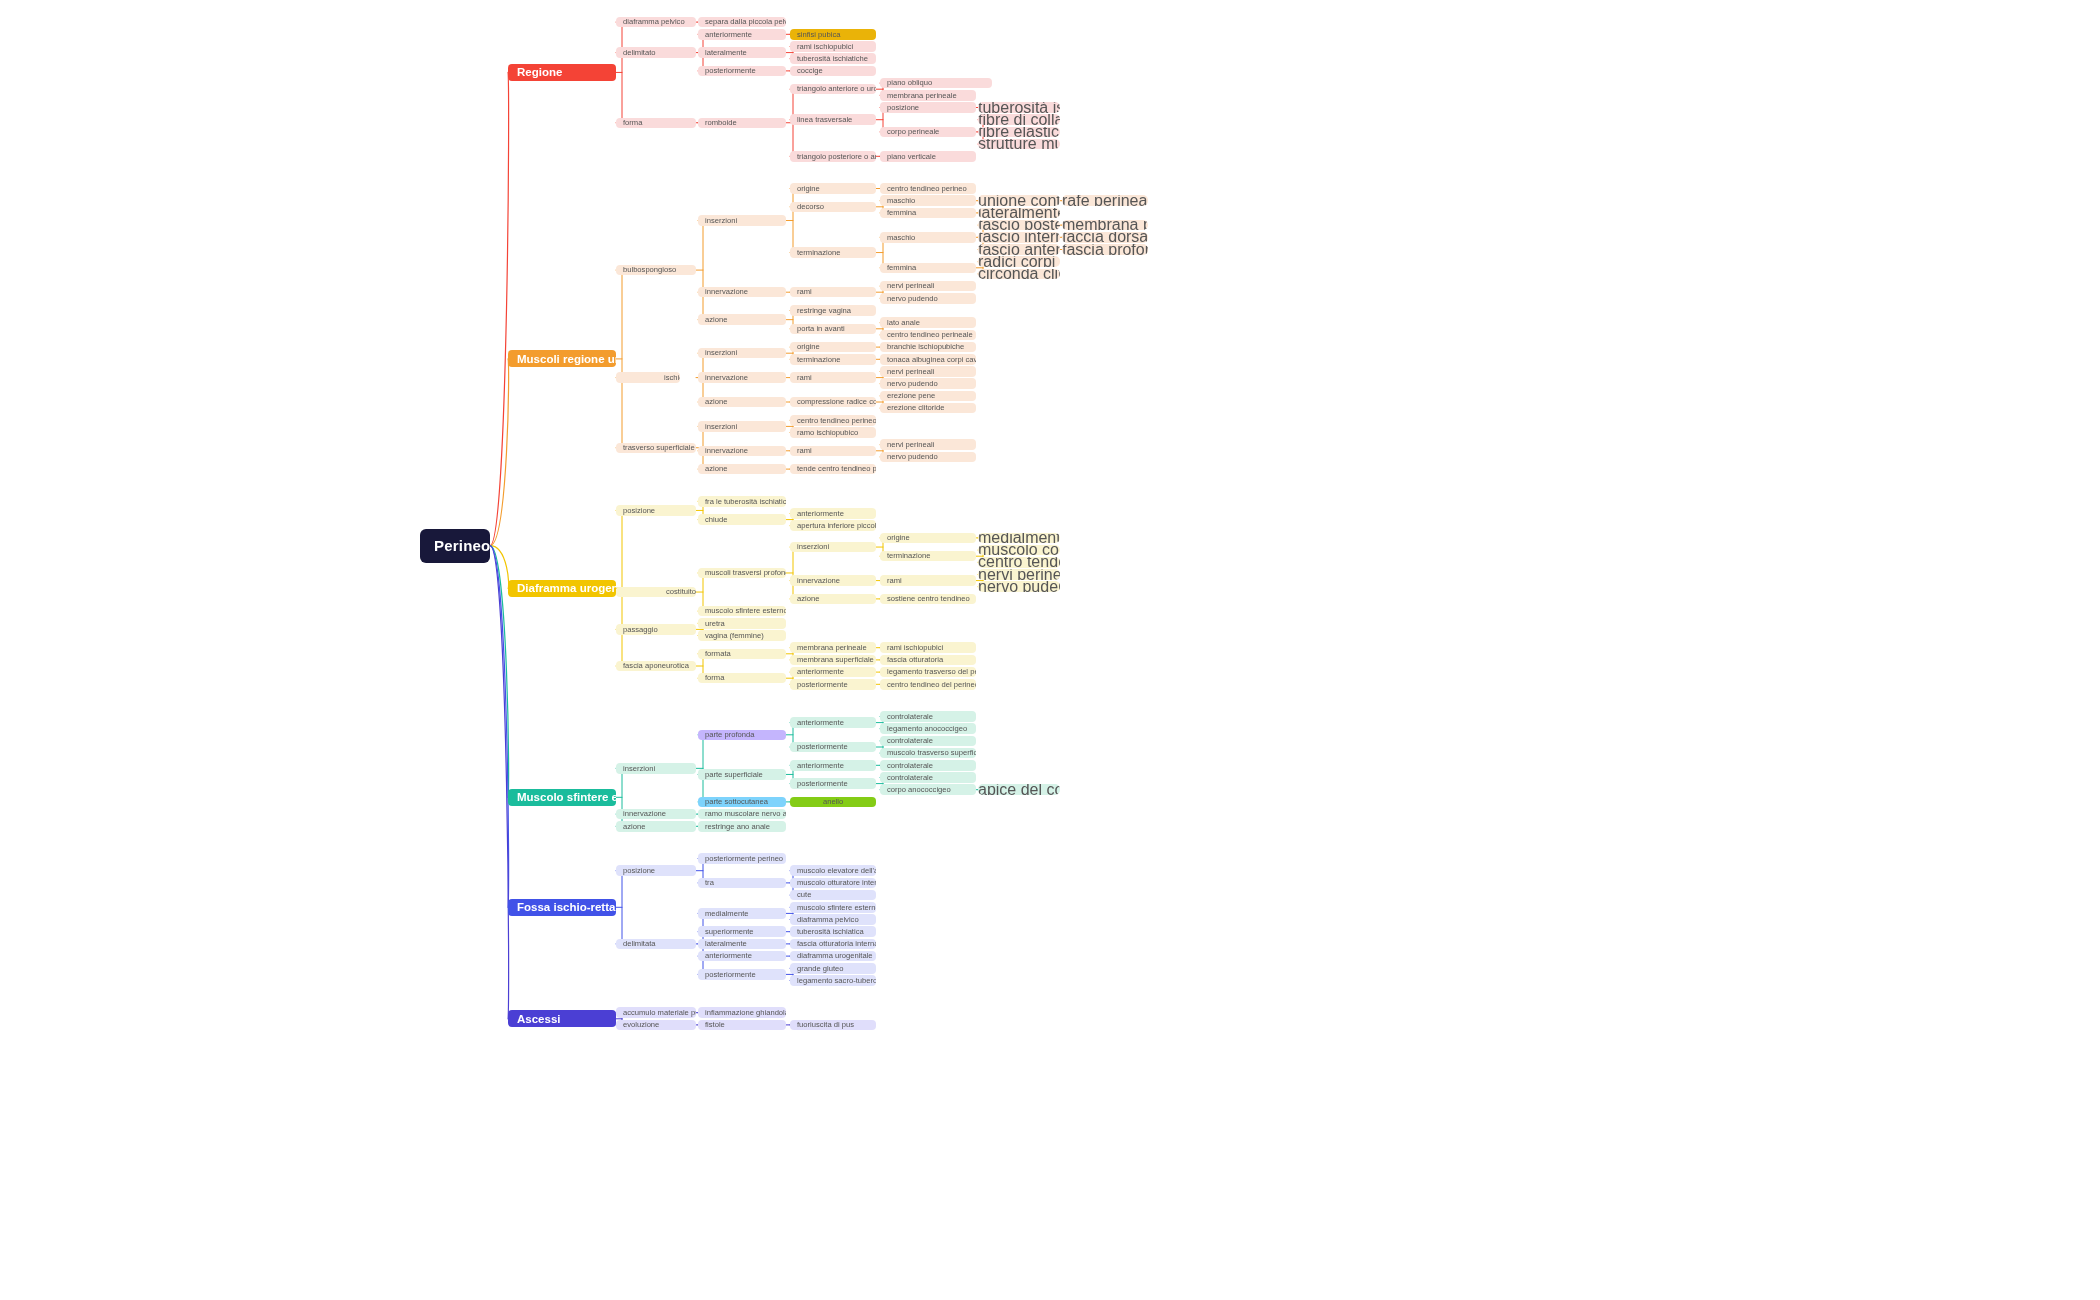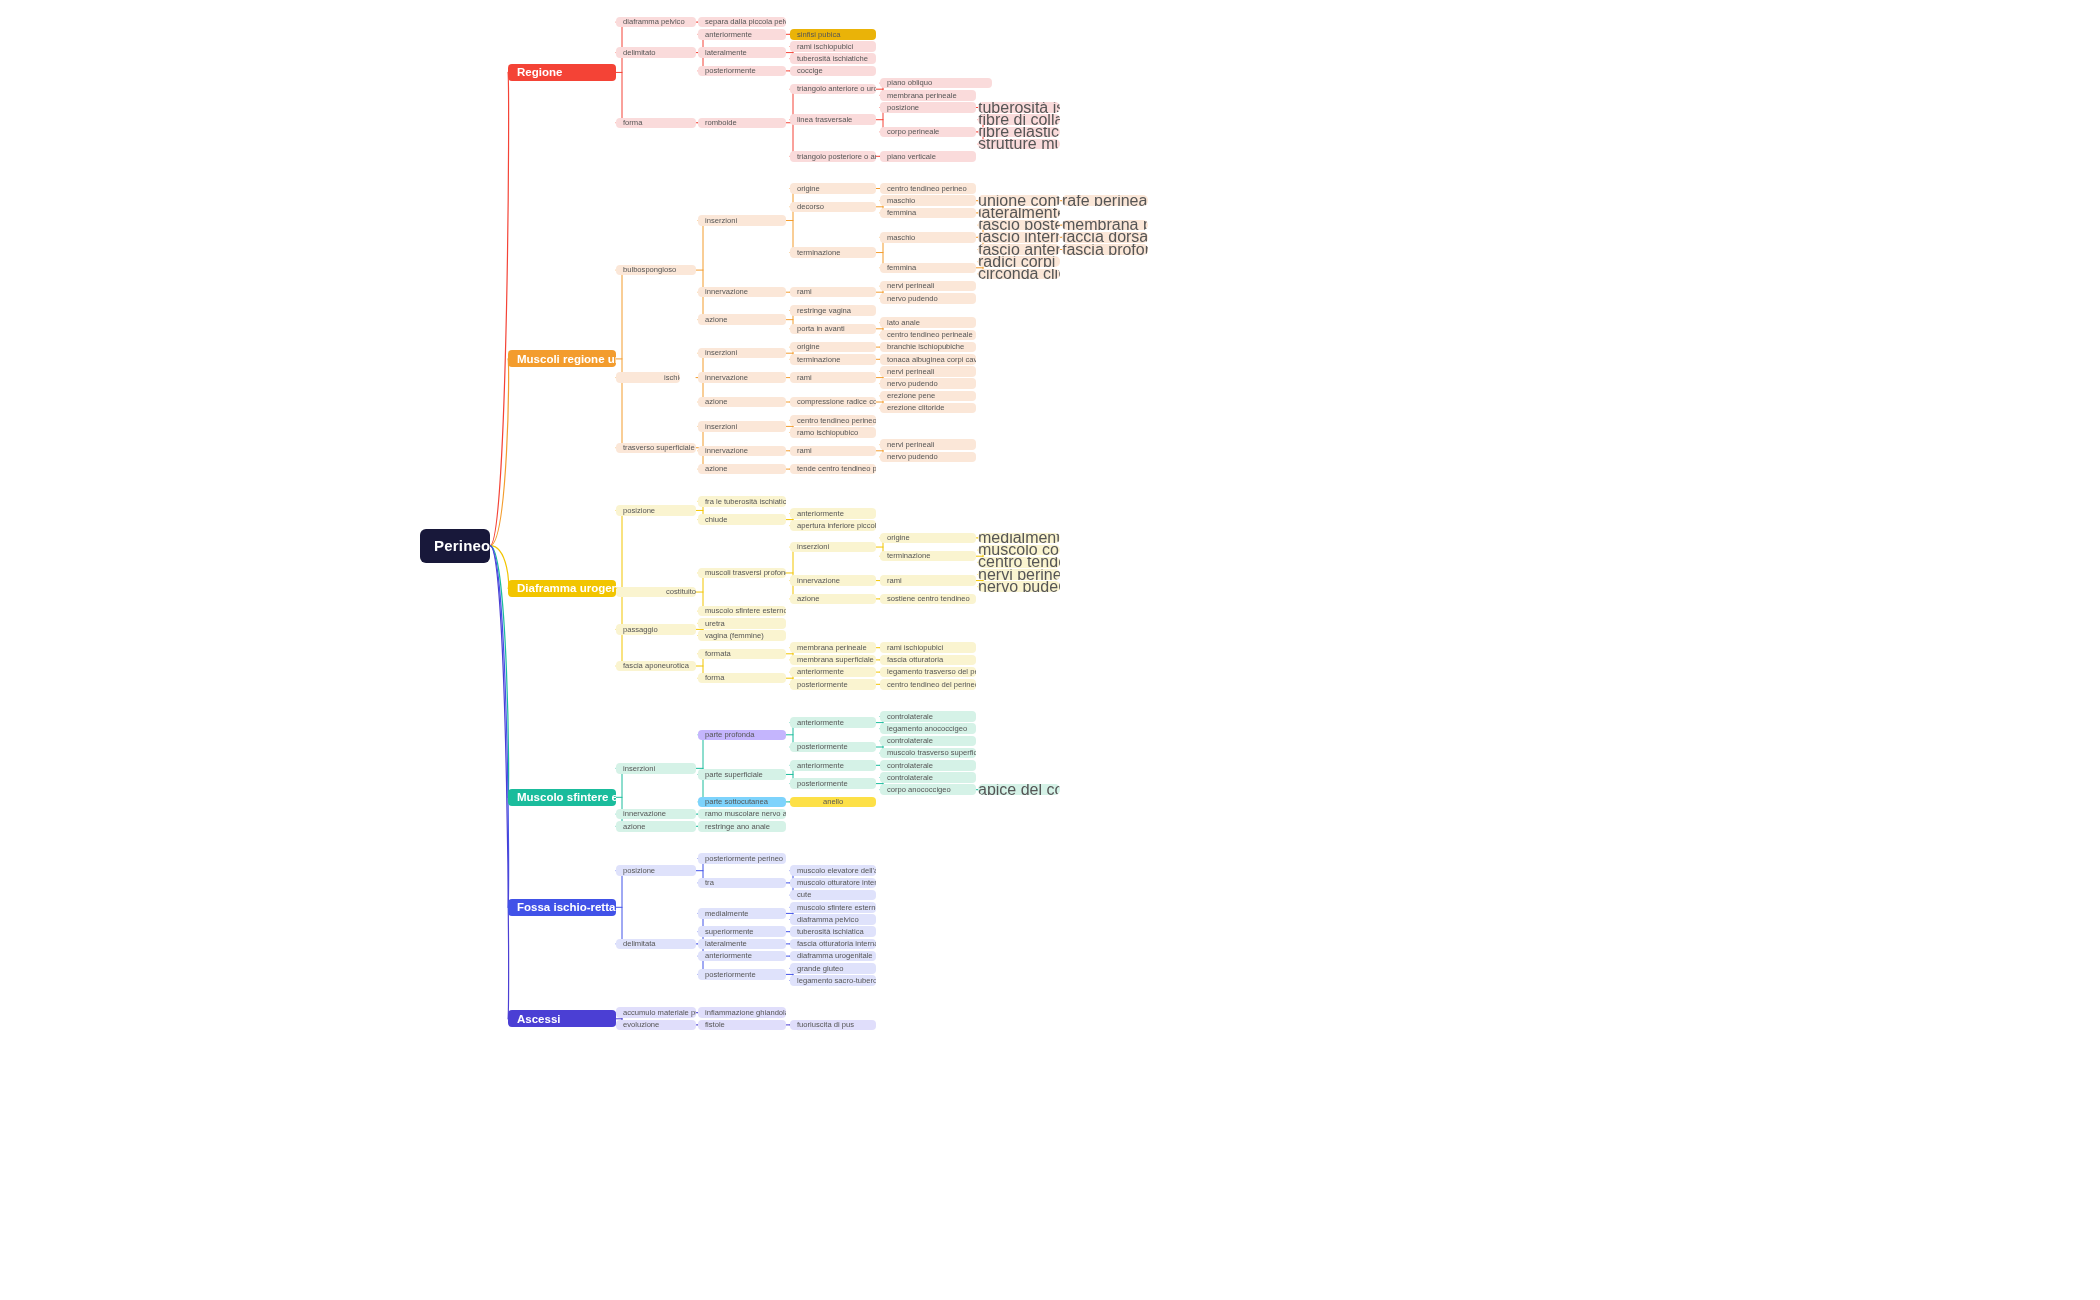--- a/index.html
+++ b/index.html
@@ -715,21 +715,21 @@
       </div>
       <div class="node l5" style="left: 880px; top: 784.45px; width: 96px; height: 10.5px; background: rgb(213, 242, 231); color: rgb(85, 85, 85);">
         <span>corpo anococcigeo</span>
       </div>
       <div class="node l4" style="left: 790px; top: 778.35px; width: 86px; height: 10.5px; background: rgb(213, 242, 231); color: rgb(85, 85, 85);">
         <span>posteriormente</span>
       </div>
       <div class="node l3" style="left: 698px; top: 769.2px; width: 88px; height: 10.5px; background: rgb(213, 242, 231); color: rgb(85, 85, 85);">
         <span>parte superficiale</span>
       </div>
-      <div class="node l4" style="left: 790px; top: 796.65px; width: 86px; height: 10.5px; background: #fde047; color: rgb(85, 85, 85); padding-left: 33px;">
+      <div class="node l4" style="left: 790px; top: 796.65px; width: 86px; height: 10.5px; background: #84cc16; color: rgb(85, 85, 85); padding-left: 33px;">
         <span>anello</span>
       </div>
       <div class="node l3" style="left: 698px; top: 796.65px; width: 88px; height: 10.5px; background: #7dd3fc; color: rgb(85, 85, 85);">
         <span>parte sottocutanea</span>
       </div>
       <div class="node l2" style="left: 616px; top: 763.1px; width: 80px; height: 10.5px; background: rgb(213, 242, 231); color: rgb(85, 85, 85);">
         <span>inserzioni</span>
       </div>
       <div class="node l3" style="left: 698px; top: 808.85px; width: 88px; height: 10.5px; background: rgb(213, 242, 231); color: rgb(85, 85, 85);">
         <span>ramo muscolare nervo anale</span>

